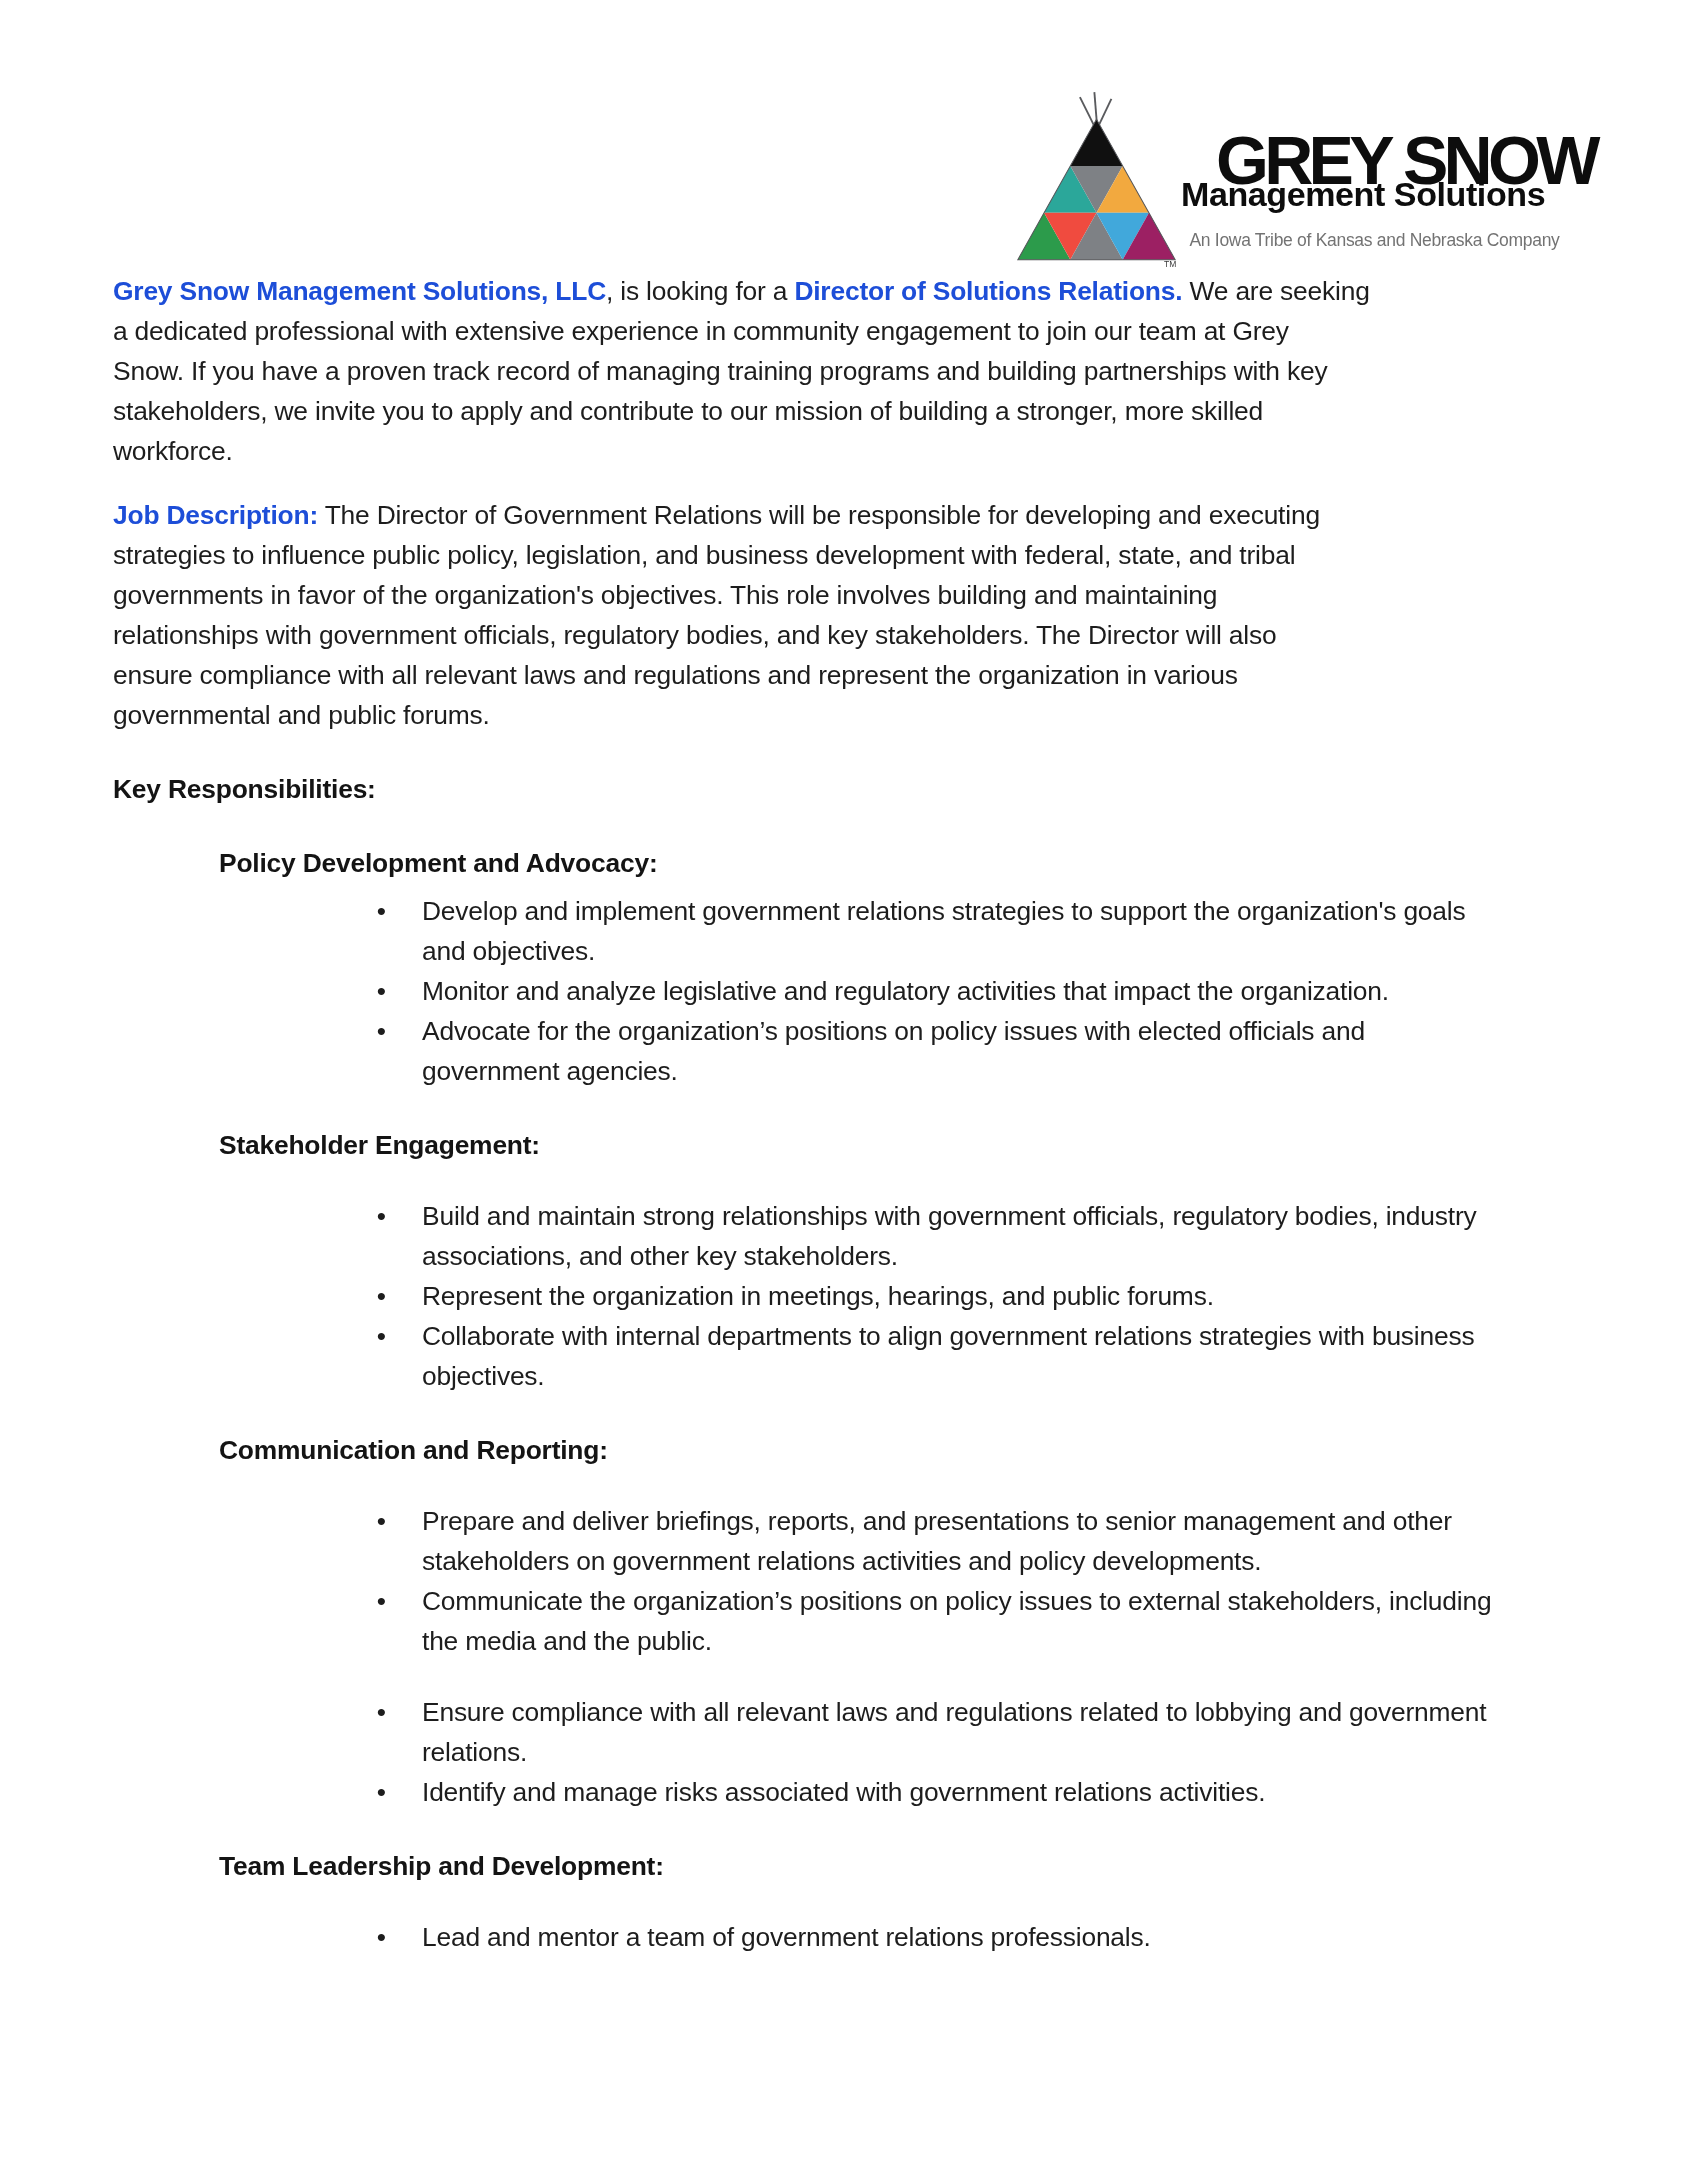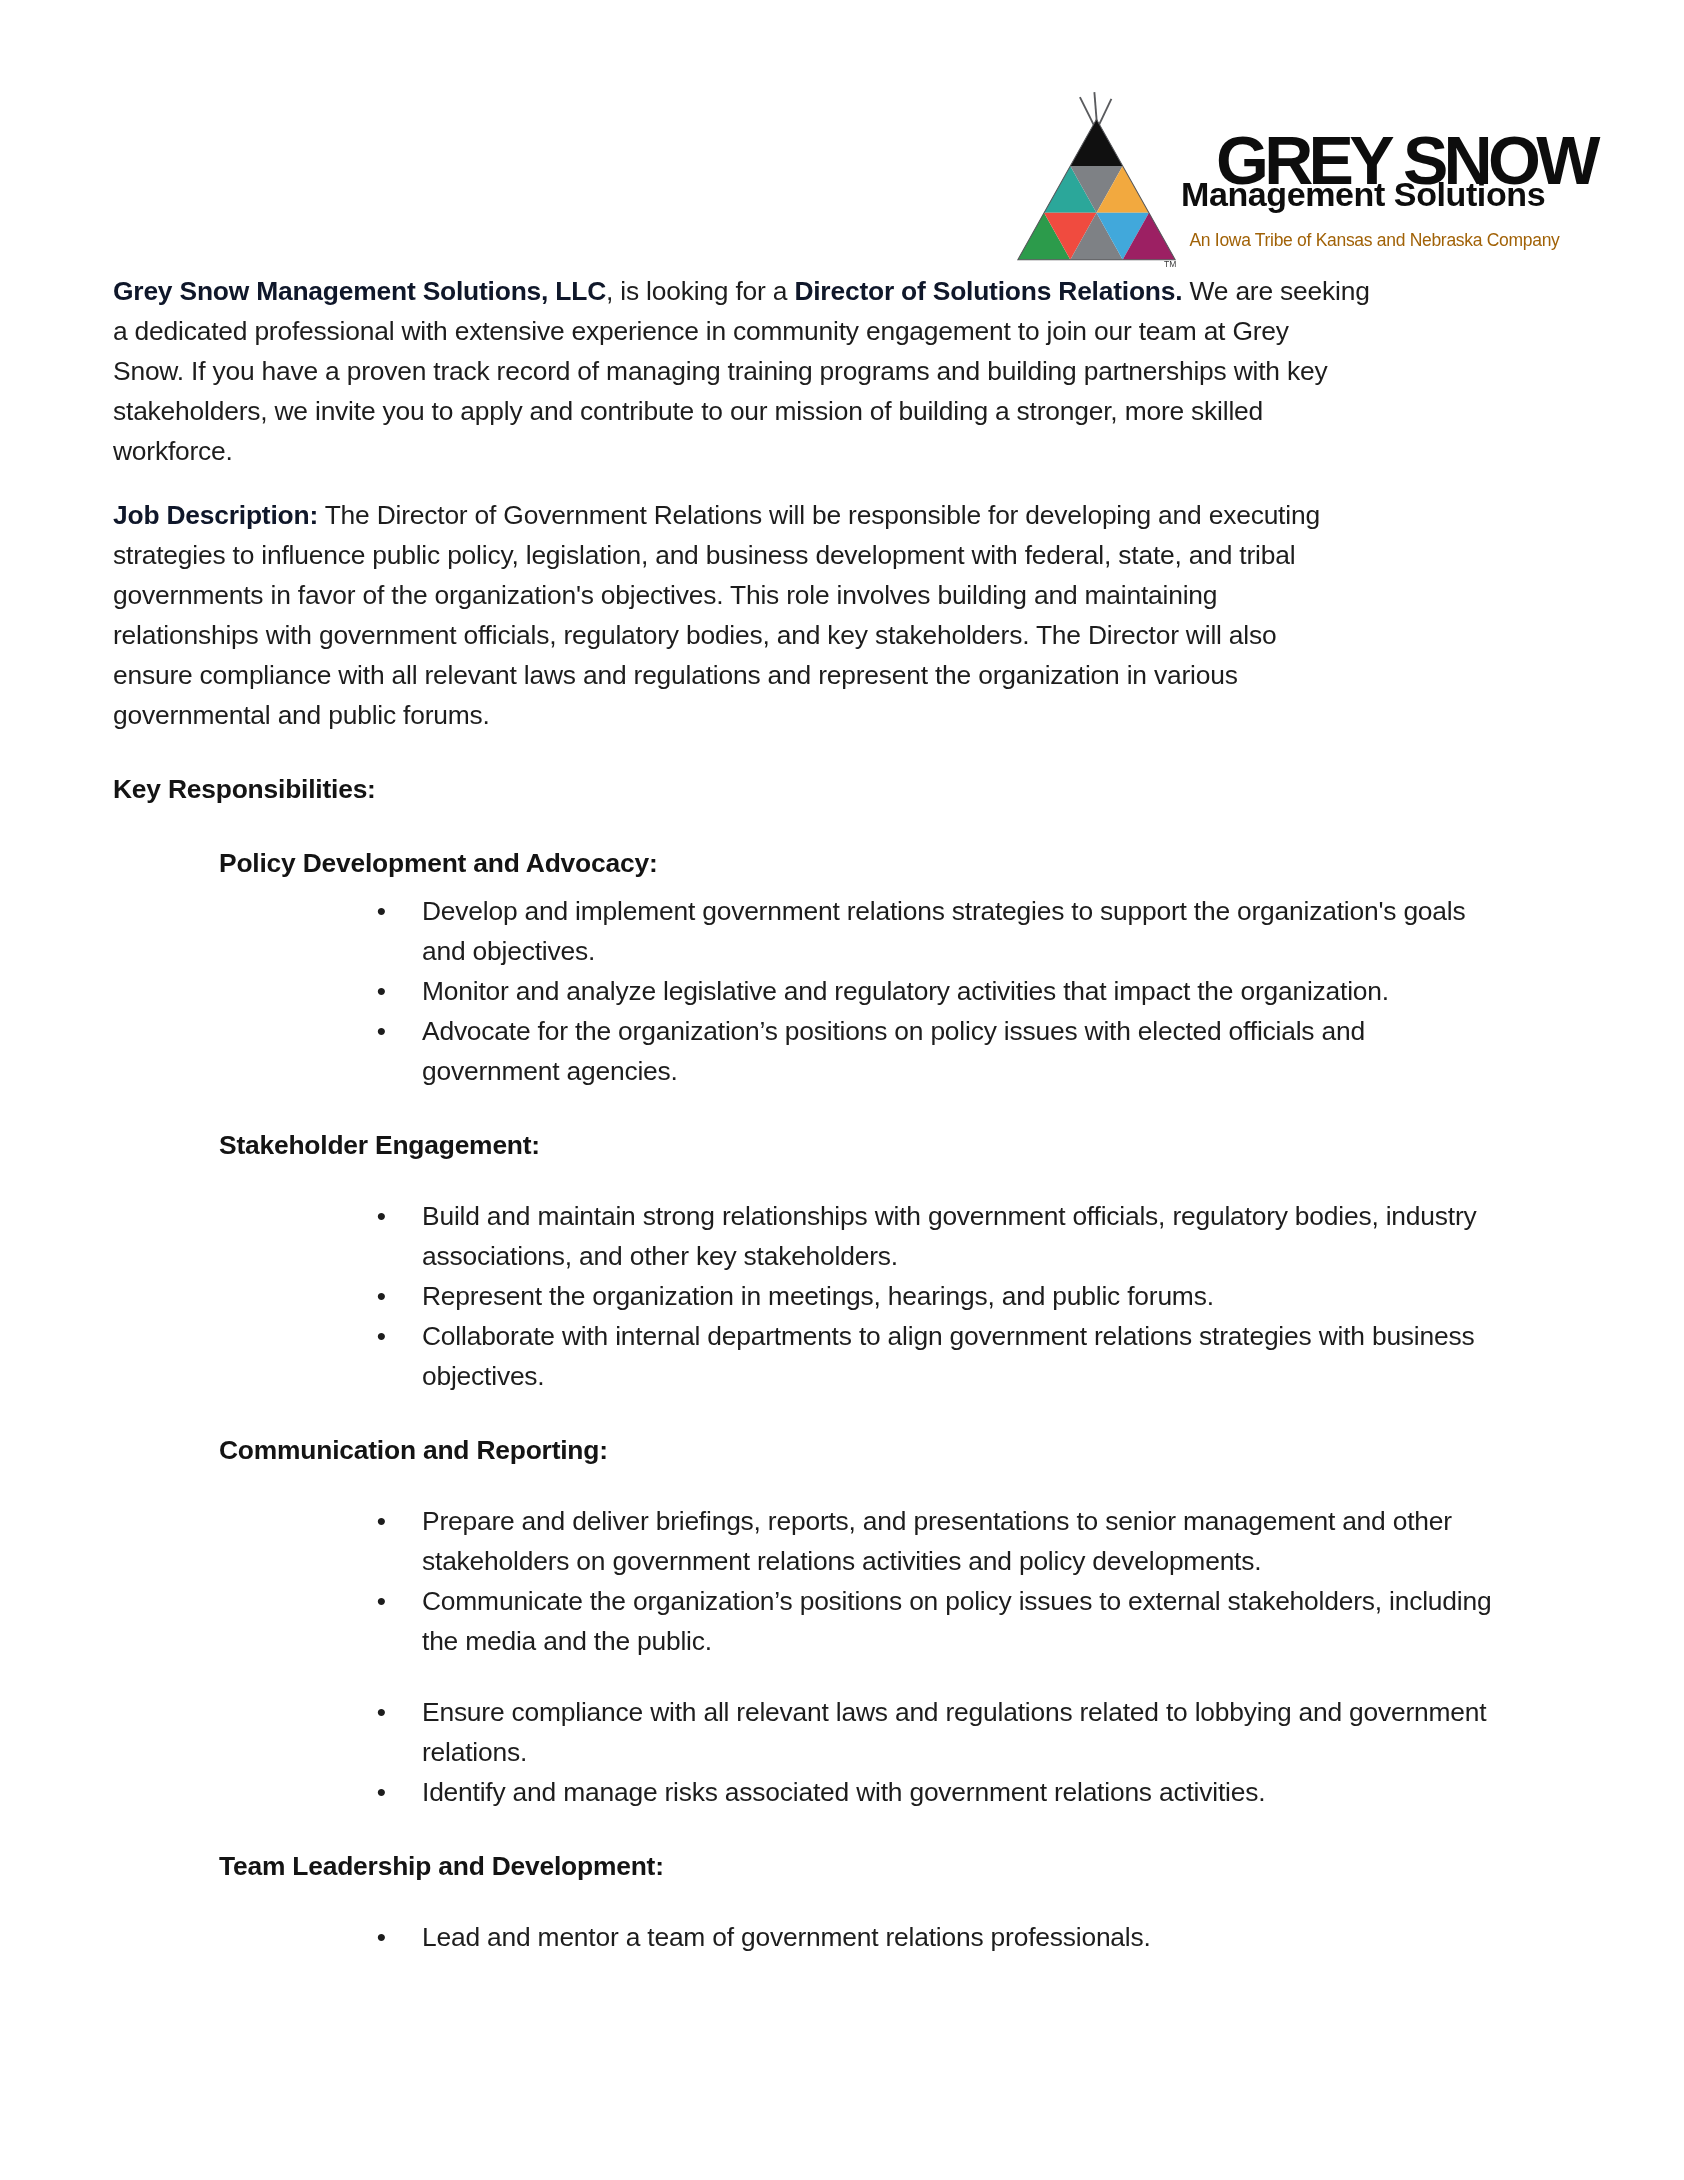--- a/index.html
+++ b/index.html
@@ -25,35 +25,35 @@
     color: #0d0d0d; line-height: 68px; white-space: nowrap;
   }
   .logo-subtitle {
     position: absolute; left: 1181px; top: 176px;
     font-size: 34px; font-weight: 700; letter-spacing: -0.4px;
     color: #0d0d0d; line-height: 36px; white-space: nowrap;
   }
   .logo-tagline {
     position: absolute; left: 1182px; top: 230px; width: 385px;
     font-size: 17.5px; font-weight: 400; letter-spacing: -0.3px;
-    color: #a16207; text-align: center; white-space: nowrap;
+    color: #737373; text-align: center; white-space: nowrap;
   }
 
   
   .content {
     position: relative;
     padding: 0 113px;
     font-size: 26.4px;
     line-height: 40px;
     letter-spacing: -0.2px;
   }
   .para { margin: 0; white-space: pre-line; }
   .intro { padding-top: 271px; }
   .jobdesc { margin-top: 24px; }
-  b, .bold { font-weight: 700; color: #0f172a; }
+  b, .bold { font-weight: 700; color: #1d4ed8; }
 
   .key-resp {
     margin: 34px 0 0 0;
     font-weight: 700; color: #141414;
   }
   .section-heading {
     margin: 34px 0 0 106px;
     font-weight: 700; color: #141414;
   }
 

